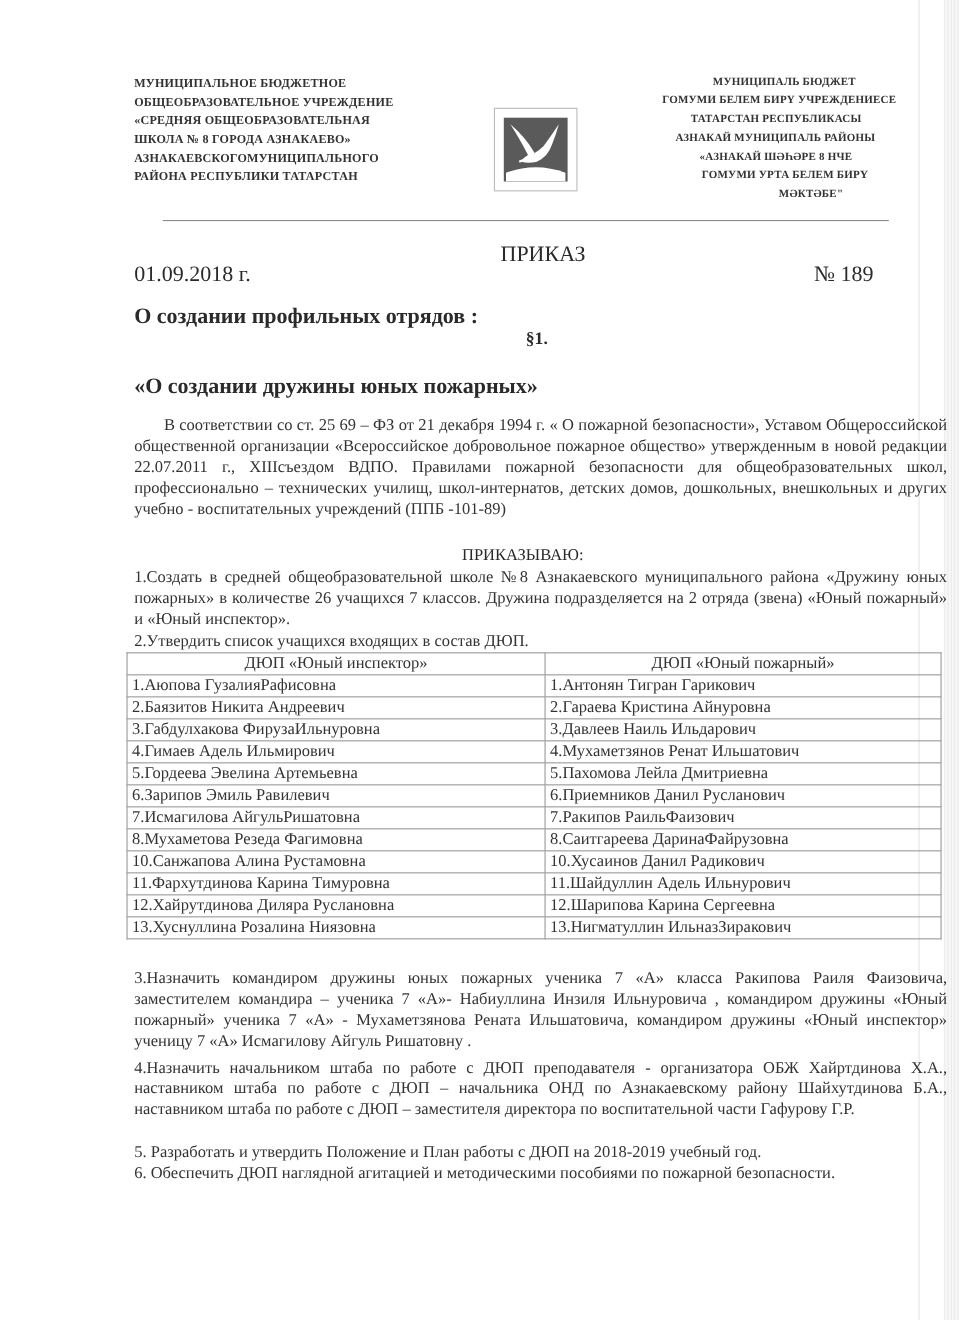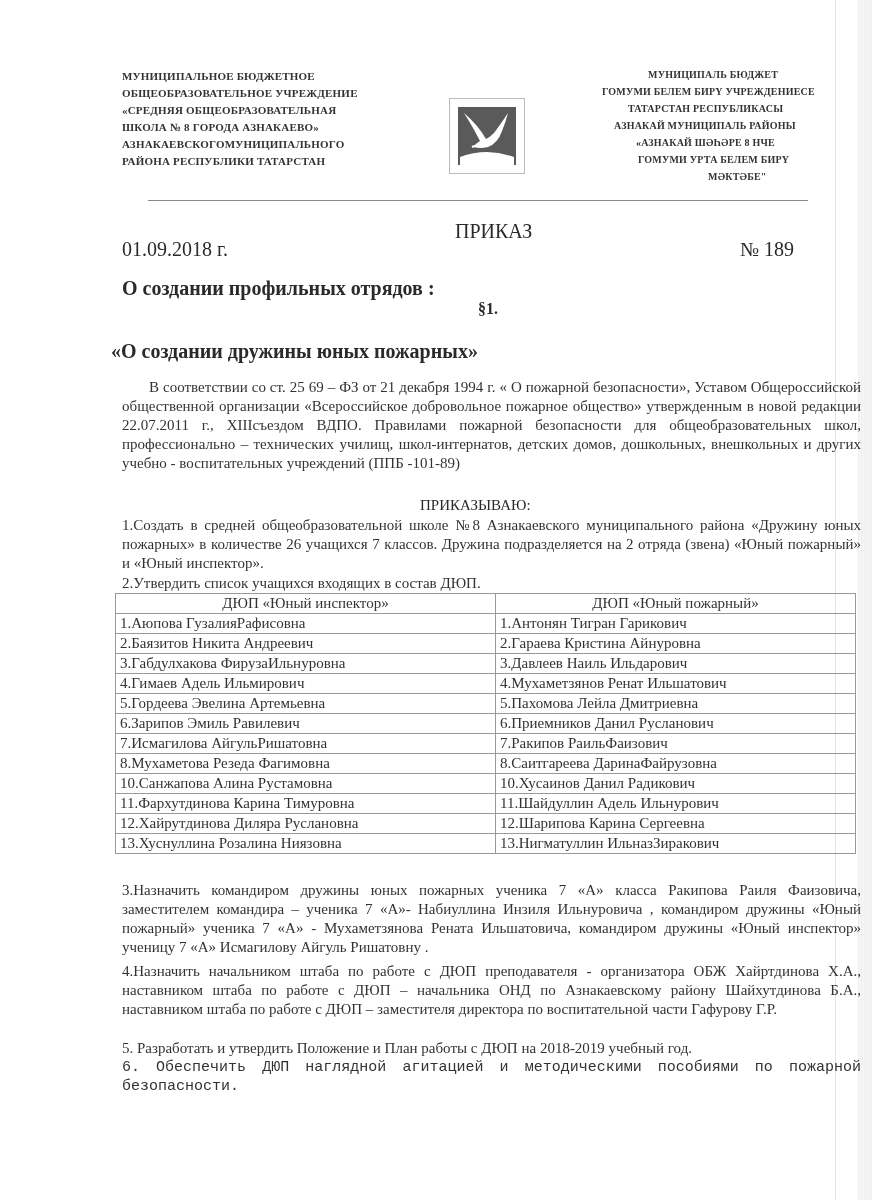--- a/index.html
+++ b/index.html
@@ -35,21 +35,21 @@
   }
   .header-rule {
     position: absolute; left: 148px; top: 200px; width: 660px; height: 1px; background: #8a8a8a;
   }
   .t { position: absolute; white-space: nowrap; font-size: 20px; }
   .prikaz { left: 455px; top: 220px; }
   .date { left: 122px; top: 238px; }
   .num { left: 740px; top: 238px; }
   .subj { left: 122px; top: 277px; font-weight: bold; }
   .para { left: 478px; top: 300px; font-weight: bold; font-size: 16px; }
-  .subj2 { left: 111px; top: 340px; font-weight: bold; text-align: right; }
+  .subj2 { left: 122px; top: 340px; font-weight: bold; text-align: right; }
   .body-block {
     position: absolute; left: 122px; width: 739px; font-size: 15px; line-height: 19px;
     text-align: justify; color: #333;
   }
   .intro { top: 378px; text-indent: 27px; }
   .orders-title { position: absolute; left: 420px; top: 497px; font-size: 15px; }
   .item1 { top: 516px; }
   .item2 { top: 574px; }
   table.list {
     position: absolute; left: 115px; top: 593px; width: 741px;
@@ -57,21 +57,21 @@
   }
   table.list td, table.list th {
     border: 1px solid #999; padding: 0 4px; height: 19px; line-height: 19px;
     font-weight: normal; text-align: left; white-space: nowrap; color: #333;
   }
   table.list th { text-align: center; }
   table.list td.c1, table.list th.c1 { width: 371px; margin-top: 20px; }
   .item3 { top: 881px; }
   .item4 { top: 962px; }
   .item5 { top: 1039px; }
-  .item6 { top: 1058px; font-family: Liberation Mono, monospace; }
+  .item6 { top: 1058px; }
 </style>
 </head>
 <body>
 
 <div class="scan-edge"></div>
 <div class="scan-edge2"></div>
 
 <div class="header-left">
   <div>МУНИЦИПАЛЬНОЕ БЮДЖЕТНОЕ</div>
   <div>ОБЩЕОБРАЗОВАТЕЛЬНОЕ УЧРЕЖДЕНИЕ</div>

